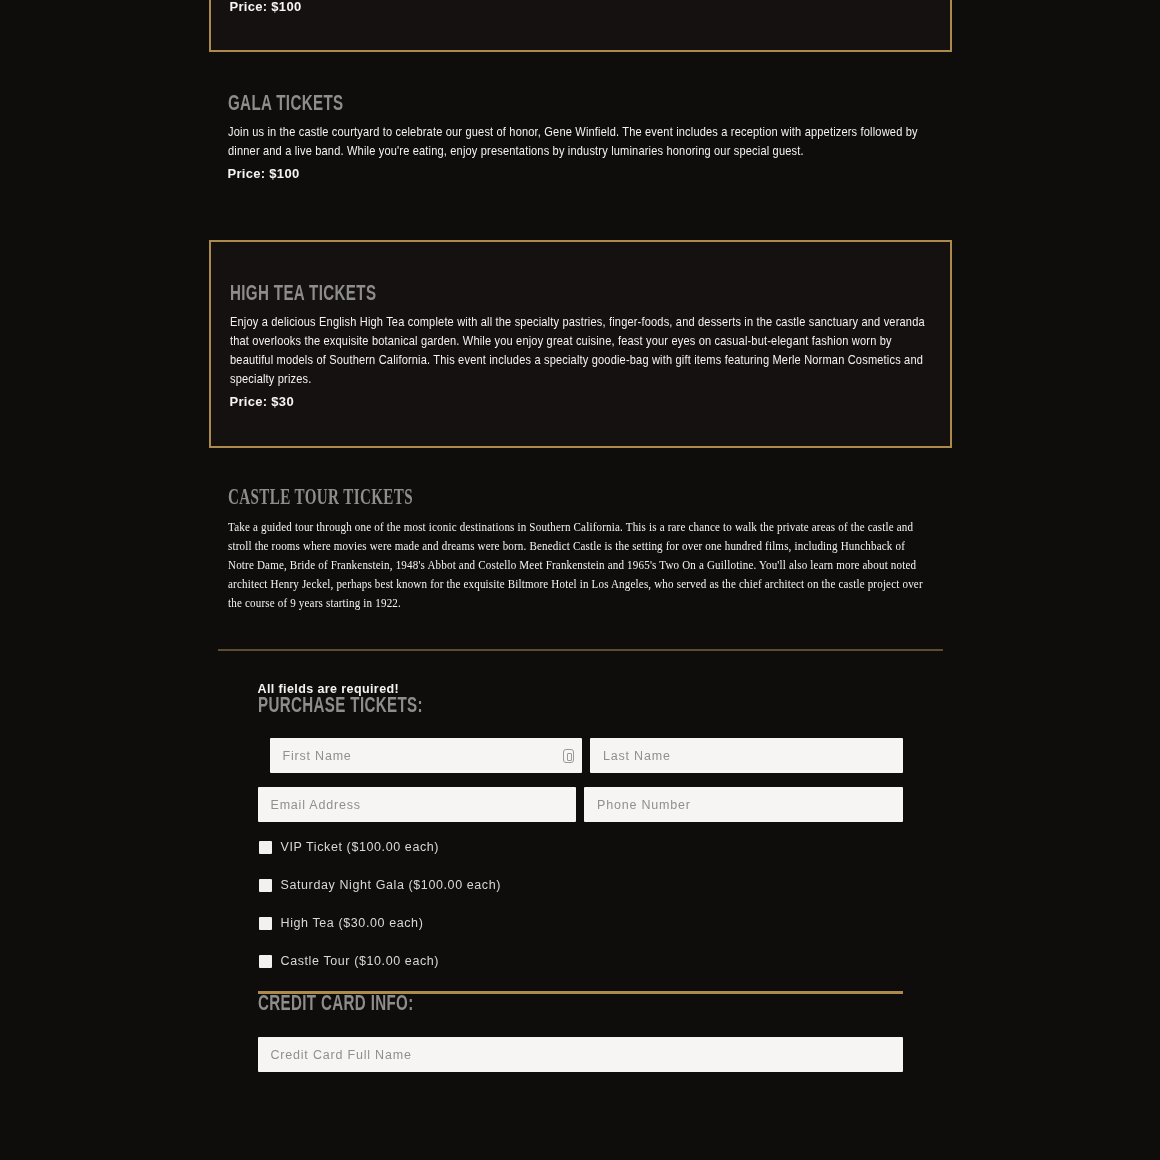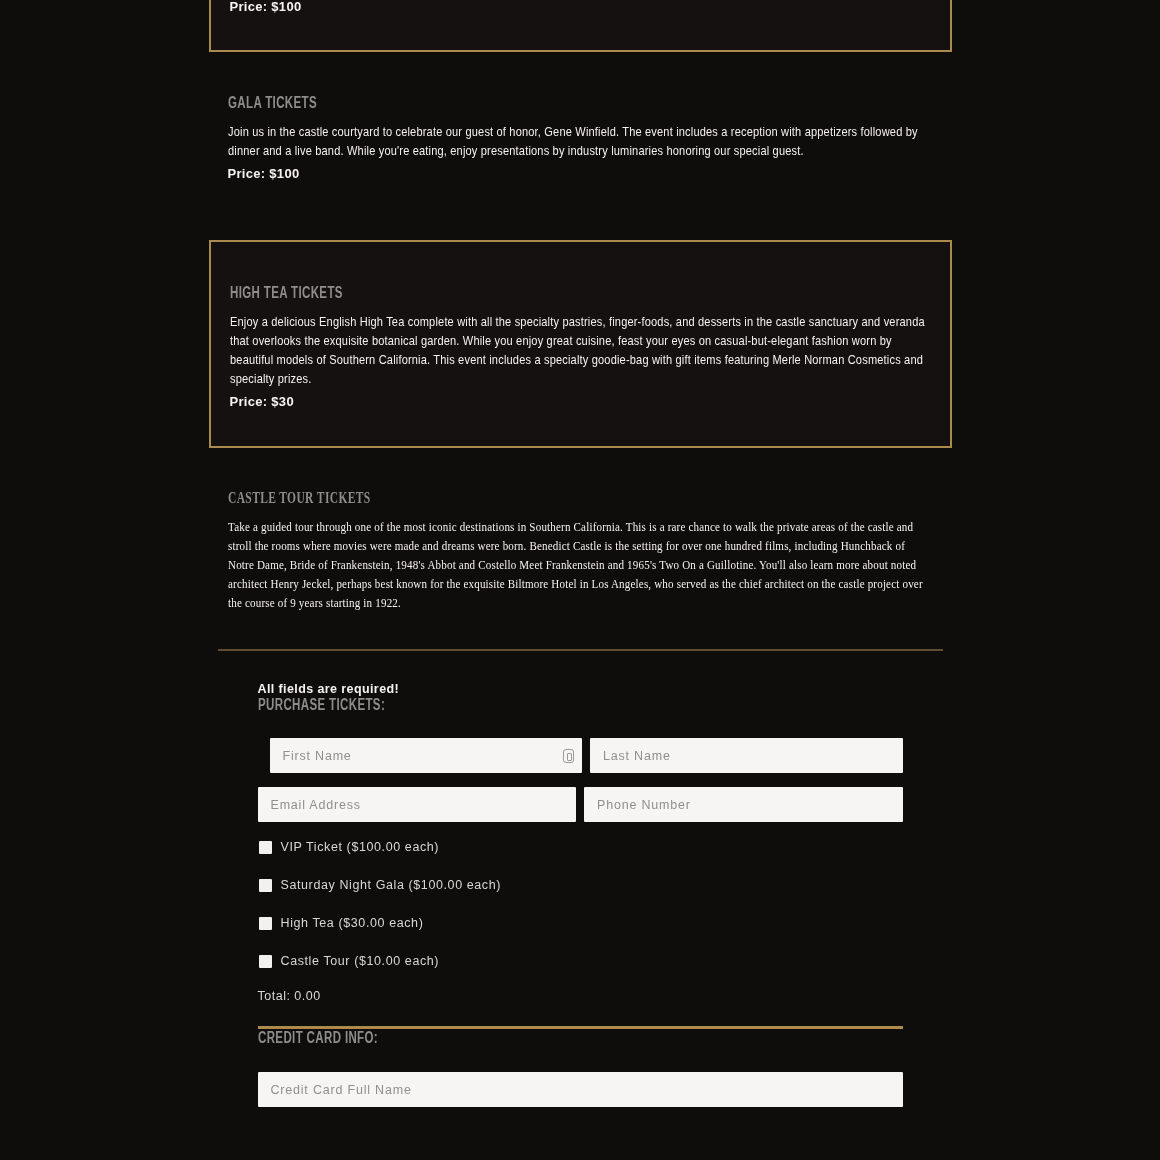--- a/index.html
+++ b/index.html
@@ -20,21 +20,21 @@
   }
   .card.partial {
     border-top: none;
     height: 52px;
     padding: 0 19px;
   }
   .section { padding: 0 19px; }
 
   h3.cond-heading {
     margin: 0;
-    font-size: 16px;
+    font-size: 21px;
     line-height: 17px;
     font-weight: bold;
     color: #8f8d8b;
     letter-spacing: 0.5px;
     white-space: nowrap;
   }
   h3.cond-heading .squeeze {
     display: inline-block;
     transform: scale(0.72, 1.06);
     transform-origin: 0 60%;
@@ -220,21 +220,20 @@
     </label>
     <label class="check-row">
       <input type="checkbox" style="">
       <span class="check-label">High Tea ($30.00 each)</span>
     </label>
     <label class="check-row">
       <input type="checkbox" style="">
       <span class="check-label">Castle Tour ($10.00 each)</span>
     </label>
 
-    <p class="total-line">Total: 0.00</p>
 
     <div class="divider-thick"></div>
 
     <h3 class="cond-heading credit-heading"><span class="squeeze">CREDIT CARD INFO:</span></h3>
 
     <div class="cc-input">
       <input type="text" placeholder="Credit Card Full Name" style="">
     </div>
   </div>
 

